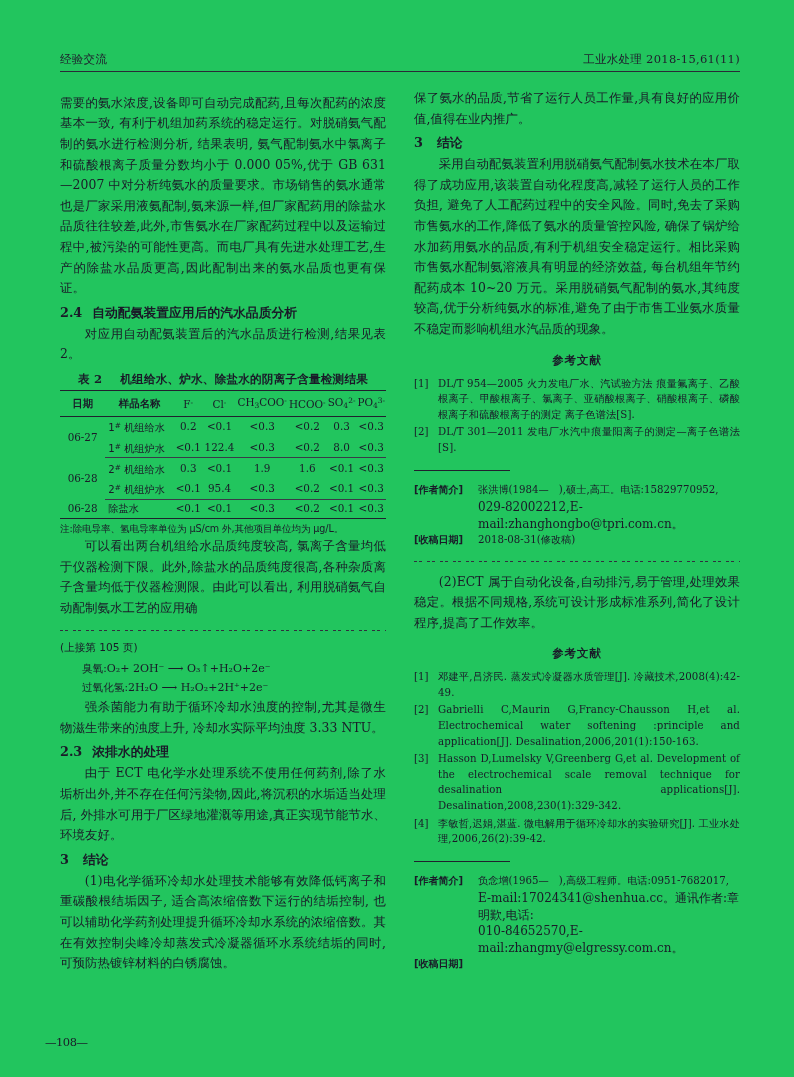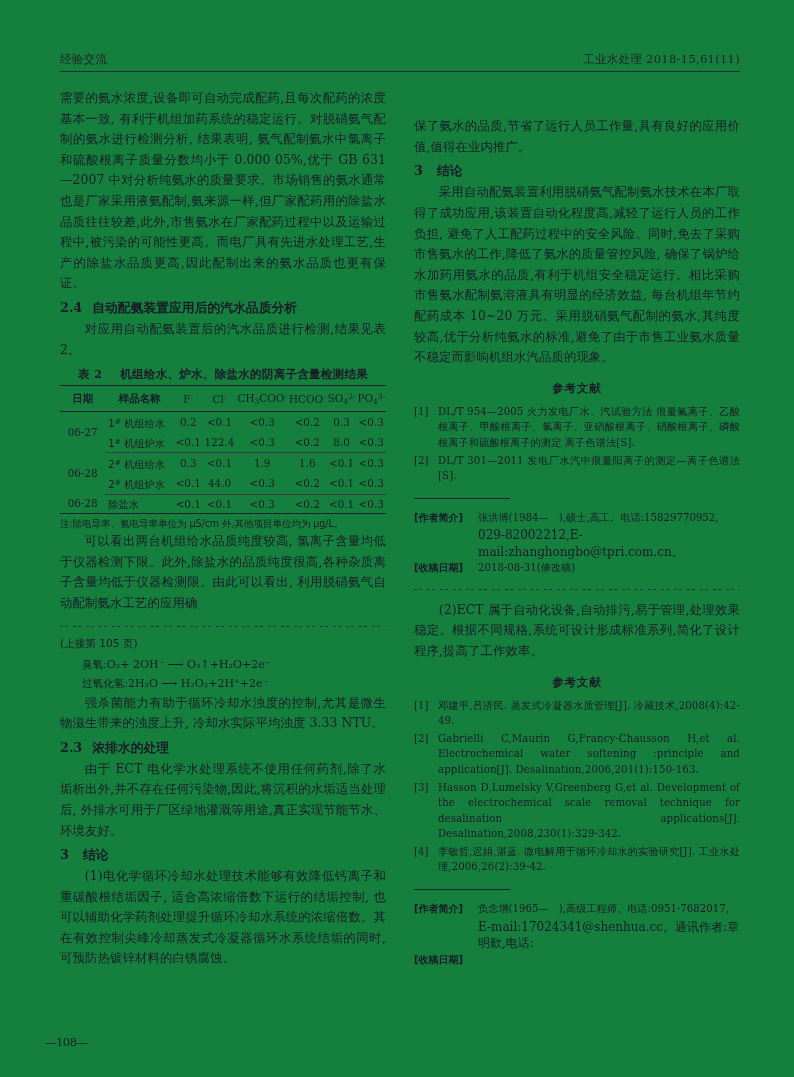--- a/index.html
+++ b/index.html
@@ -5,21 +5,21 @@
   html, body {
     margin: 0;
     padding: 0;
     background: #f0f0f0;
   }
   .page {
     position: relative;
     width: 794px;
     height: 1077px;
     margin: 0 auto;
-    background: #15803d;
+    background: #22c55e;
     box-sizing: border-box;
     font-family: "DejaVu Serif", "Liberation Serif", serif;
     color: #1a1a28;
     overflow: hidden;
   }
   .page-inner {
     position: absolute;
     left: 60px;
     top: 52px;
     width: 680px;
@@ -305,21 +305,21 @@
                 <td>0.3</td>
                 <td>&lt;0.1</td>
                 <td>1.9</td>
                 <td>1.6</td>
                 <td>&lt;0.1</td>
                 <td>&lt;0.3</td>
               </tr>
               <tr class="grp-end">
                 <td class="name">2<sup>#</sup> 机组炉水</td>
                 <td>&lt;0.1</td>
-                <td>44.0</td>
+                <td>95.4</td>
                 <td>&lt;0.3</td>
                 <td>&lt;0.2</td>
                 <td>&lt;0.1</td>
                 <td>&lt;0.3</td>
               </tr>
               <tr class="last">
                 <td class="date" rowspan="1">06-28</td>
                 <td class="name">除盐水</td>
                 <td>&lt;0.1</td>
                 <td>&lt;0.1</td>
@@ -420,20 +420,21 @@
             </div>
           </div>
 
         <div class="foot-rule"></div>
 
         <div class="foot-row">
           <div class="foot-key">[作者简介]</div>
           <div class="foot-val">负念增(1965—　),高级工程师。电话:0951-7682017,</div>
         </div>
         <div class="foot-cont">E-mail:17024341@shenhua.cc。通讯作者:章明歎,电话:</div>
+        <div class="foot-cont">010-84652570,E-mail:zhangmy@elgressy.com.cn。</div>
         <div class="foot-row">
           <div class="foot-key">[收稿日期]</div>
         </div>
 
       </div>
     </div>
   </div>
 
   <div class="folio">—108—</div>
 </div>

